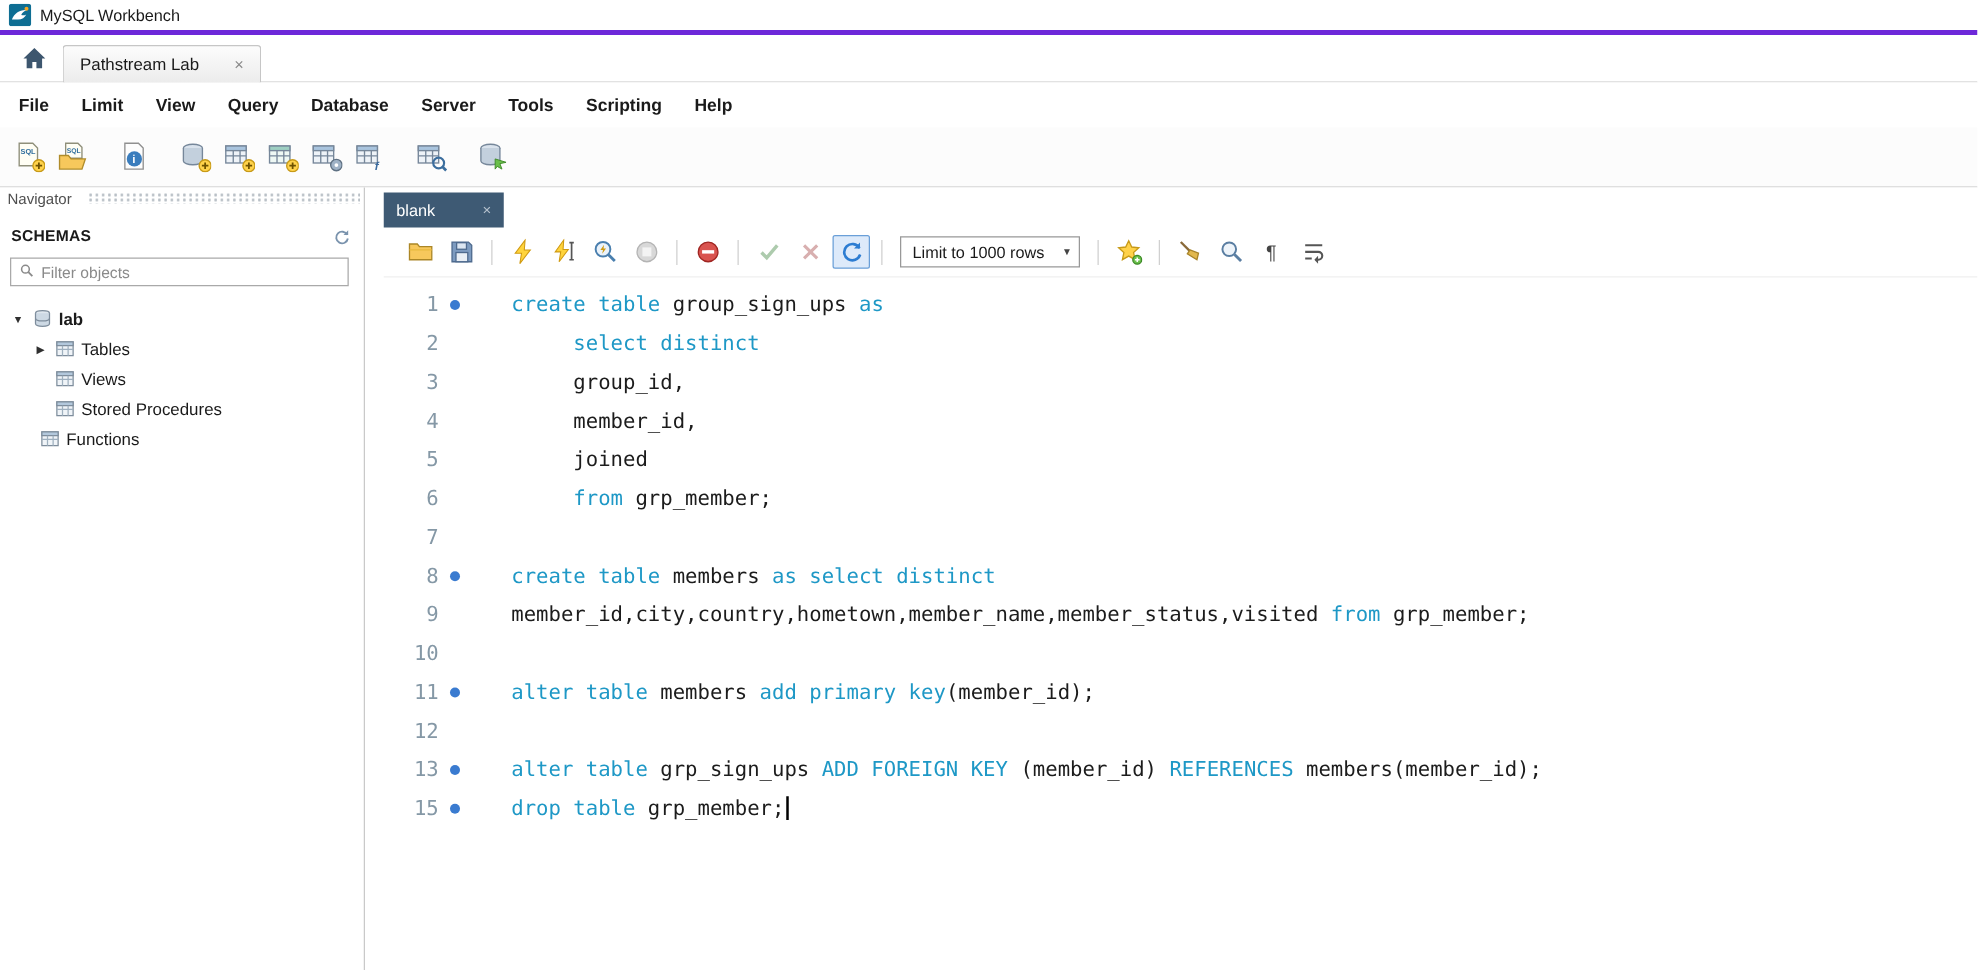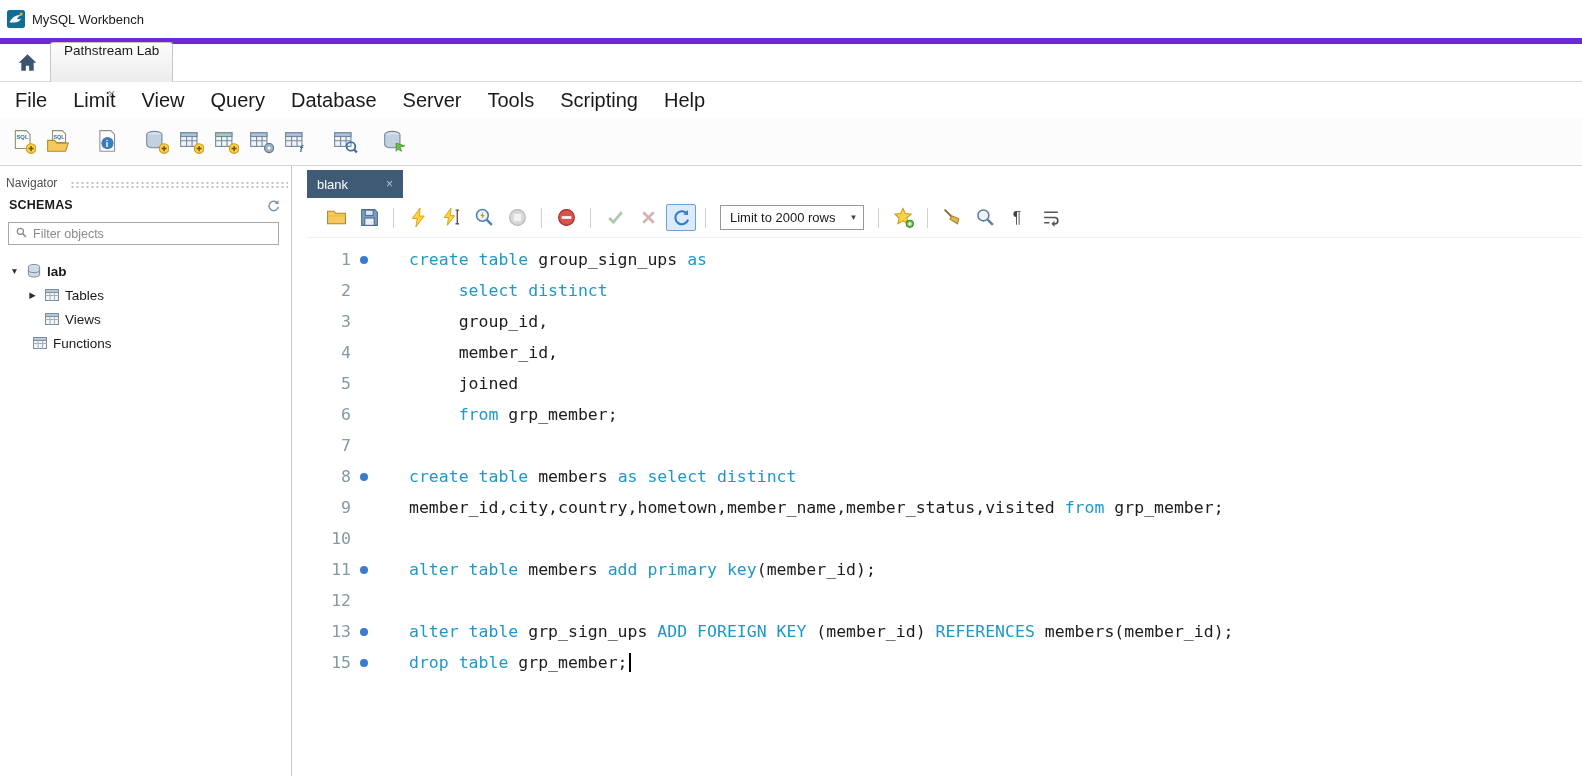--- a/index.html
+++ b/index.html
@@ -1,48 +1,48 @@
 <!DOCTYPE html>
 <html style="--kw: #1e98c6; --marker: #3a7bd0; --tabbg: #3e5a74;"><head>
 <meta charset="utf-8">
 <style>
   * { margin:0; padding:0; box-sizing:border-box; }
   html,body { width:1582px; height:776px; background:#fff; overflow:hidden;
               font-family:"Liberation Sans", sans-serif; font-size:13px; color:#1a1a1a; }
 
   
-  .titlebar { height:44px; display:flex; align-items:center; gap:7px; padding-left:7px;
-              background:#fff; border-bottom:6px solid #6d28d9; }
+  .titlebar { height:28px; display:flex; align-items:center; gap:7px; padding-left:7px;
+              background:#fff; border-bottom:4px solid #6d28d9; }
   .titlebar .logo svg { width:18px; height:18px; display:block; }
   .titlebar .title { font-size:13px; }
 
   .tabrow { height:38px; display:flex; align-items:flex-end; background:#fff;
             border-bottom:1px solid #d9d9d9; padding-left:4px; }
   .homebtn { width:46px; height:34px; display:flex; align-items:center; justify-content:center; }
   .homebtn svg { width:21px; height:21px; }
-  .doctab { height:40px; display:flex; align-items:center; padding:0 13px; margin-bottom:-1px;
+  .doctab { height:30px; display:flex; align-items:center; padding:0 13px; margin-bottom:-1px;
             background:linear-gradient(#fcfcfc,#ececec); border:1px solid #c6c6c6; border-bottom:none;
-            border-radius:3px 3px 0 0; font-size:13.5px; gap:28px;flex-direction:column; }
+            border-radius:3px 3px 0 0; font-size:13.5px; gap:28px; }
   .doctab .close { color:#8a8a8a; font-size:13px; }
 
   .menubar { height:36px; display:flex; align-items:center; padding-left:2px; background:#fff; }
-  .menu-item { padding:7px 13px; font-size:20px; cursor:default; }
+  .menu-item { padding:7px 13px; font-size:14px; cursor:default;font-weight:bold; }
 
   .maintoolbar { height:48px; display:flex; align-items:center; padding-left:8px; gap:4px;
                  background:#fcfcfc; border-bottom:1px solid #d5d5d5; }
   .tbicon { width:31px; height:31px; display:flex; align-items:center; justify-content:center; }
   .tbicon svg { width:25px; height:25px; display:block; }
   .tbgap { width:10px; }
 
   
   .content { display:flex; height:626px; }
 
   .sidebar { width:292px; flex:none; border-right:1px solid #c9c9c9; background:#fff;
              display:flex; flex-direction:column; }
-  .navheader { height:24px; display:flex; align-items:flex-end; gap:13px; padding:2px 3px 0 6px; }
+  .navheader { height:24px; display:flex; align-items:flex-start; gap:13px; padding:2px 3px 0 6px; }
   .navheader .lbl { font-size:12px; color:#4f4f4f; }
   .dots { flex:1; height:9px; margin-top:2px;
           background-image:radial-gradient(circle,#b8bfc6 1px,transparent 1.2px);
           background-size:5px 4px; }
   .schemasrow { height:30px; display:flex; align-items:center; padding:0 10px 0 9px; }
   .schemasrow .lbl { font-weight:bold; font-size:12.5px; letter-spacing:.2px; }
   .schemasrow .sp { flex:1; }
   .schemasrow .refbtn svg { width:15px; height:15px; display:block; }
   .filterrow { padding:2px 12px 6px 8px; }
   .filterbox { height:23px; border:1px solid #a9a9a9; background:#fff;
@@ -284,20 +284,31 @@
           <span class="arrow"></span>
           <span class="ticon">
             <svg viewBox="0 0 16 16">
               <rect x="1.5" y="2.5" width="13" height="11" fill="#f0f4f8" stroke="#7e8d9c"></rect>
               <rect x="1.5" y="2.5" width="13" height="3" fill="#b3c8dc" stroke="#7e8d9c"></rect>
               <path d="M1.5 8.5h13M6 5.5v8M10.5 5.5v8" stroke="#9fb0bf" fill="none"></path>
             </svg>
           </span>
           <span class="tlabel">Views</span>
         </div>
+        <div class="tree-row" style="padding-left: 26px;">
+          <span class="arrow"></span>
+          <span class="ticon">
+            <svg viewBox="0 0 16 16">
+              <rect x="1.5" y="2.5" width="13" height="11" fill="#f0f4f8" stroke="#7e8d9c"></rect>
+              <rect x="1.5" y="2.5" width="13" height="3" fill="#b3c8dc" stroke="#7e8d9c"></rect>
+              <path d="M1.5 8.5h13M6 5.5v8M10.5 5.5v8" stroke="#9fb0bf" fill="none"></path>
+            </svg>
+          </span>
+          <span class="tlabel">Stored Procedures</span>
+        </div>
         <div class="tree-row" style="padding-left: 14px;">
           <span class="arrow"></span>
           <span class="ticon">
             <svg viewBox="0 0 16 16">
               <rect x="1.5" y="2.5" width="13" height="11" fill="#f0f4f8" stroke="#7e8d9c"></rect>
               <rect x="1.5" y="2.5" width="13" height="3" fill="#b3c8dc" stroke="#7e8d9c"></rect>
               <path d="M1.5 8.5h13M6 5.5v8M10.5 5.5v8" stroke="#9fb0bf" fill="none"></path>
             </svg>
           </span>
           <span class="tlabel">Functions</span>
@@ -390,21 +401,21 @@
         <span class="edicon active">
           <span>
             <svg viewBox="0 0 20 20">
               <path d="M15.8 7.2A6.2 6.2 0 1 0 16.3 12" fill="none" stroke="#2d7dd2" stroke-width="2"></path>
               <path d="M16.2 2.8v4.6h-4.6z" fill="#2d7dd2"></path>
             </svg>
           </span>
         </span>
         <span class="edsep"></span>
         <div class="limitbox">
-          <span>Limit to 2000 rows</span>
+          <span>Limit to 1000 rows</span>
           <span class="dcaret">▼</span>
         </div>
         <span class="edsep"></span>
         <span class="edicon">
           <span>
             <svg viewBox="0 0 20 20">
               <path d="M9.5 1.5l2.3 4.8 5.4.6-4 3.6 1.1 5.4-4.8-2.7-4.8 2.7 1.1-5.4-4-3.6 5.4-.6z" fill="#ffd24a" stroke="#c79a18"></path>
               <circle cx="16" cy="16" r="3.4" fill="#6abf4b" stroke="#3e8a28"></circle>
               <path d="M16 14.2v3.6M14.2 16h3.6" stroke="#fff" stroke-width="1.2"></path>
             </svg>

